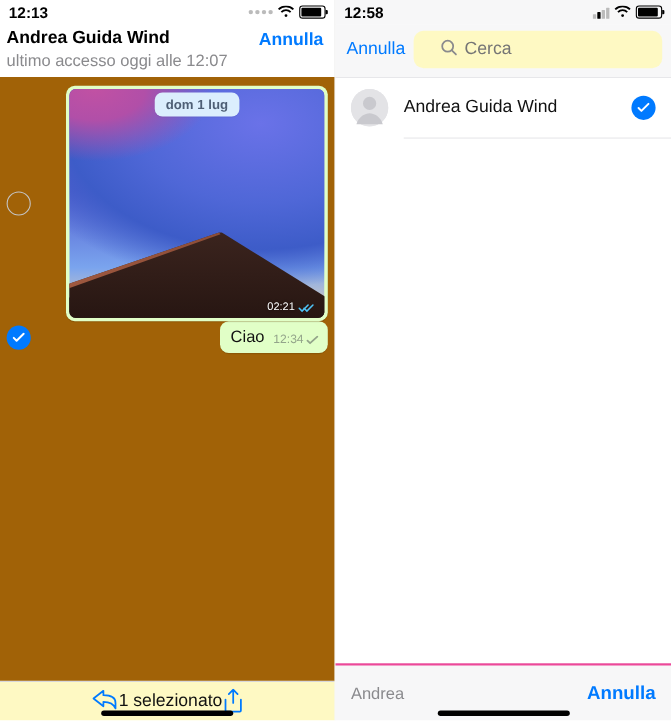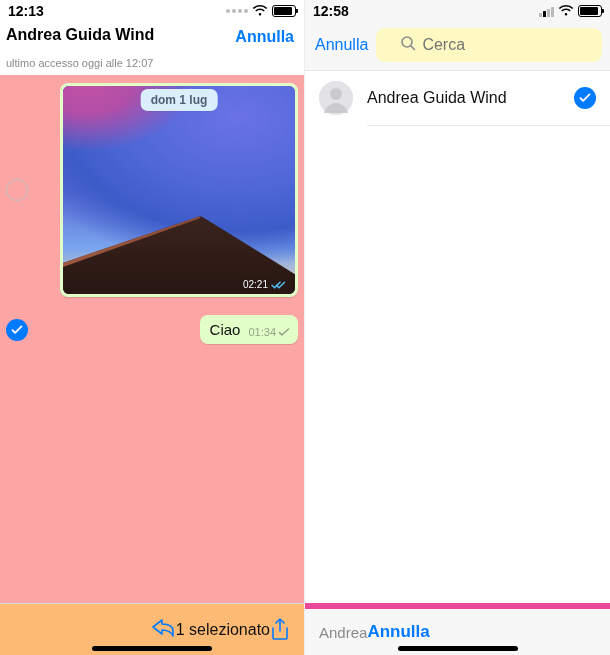--- a/index.html
+++ b/index.html
@@ -17,25 +17,25 @@
     .bar { width: 3px; background: #000; border-radius: 0.5px; }
     .bar.dim { background: #bbb; }
     .wifi svg { display: block; }
     .batt { width: 24px; height: 12px; border: 1px solid #000; border-radius: 3px; position: relative; padding: 1px; }
     .batt::after { content: ''; position: absolute; right: -3px; top: 3px; width: 2px; height: 4px; background: #000; border-radius: 0 1px 1px 0; }
     .batt-fill { height: 100%; background: #000; border-radius: 1px; }
 
     
     .hdr-left { display: flex; align-items: flex-start; justify-content: space-between; padding: 4px 10px 6px 6px; }
     .hdr-title { font-size: 16px; font-weight: 600; line-height: 1.15; }
-    .hdr-sub { font-size: 11px; color: #8a8a8d; margin-top: 13px; }
+    .hdr-sub { font-size: 15px; color: #8a8a8d; margin-top: 3px; }
     .hdr-cancel { color: #007aff; font-size: 16px; font-weight: 600; margin-top: 2px; }
 
     
-    .chat { flex: 1; background: #fca5a5; padding: 8px 6px 0 6px; overflow: hidden; position: relative; }
+    .chat { flex: 1; background: #a16207; padding: 8px 6px 0 6px; overflow: hidden; position: relative; }
     .row { display: flex; align-items: center; }
     .sel { width: 22px; height: 22px; border-radius: 50%; margin-right: 8px; flex-shrink: 0; display: flex; align-items: center; justify-content: center; }
     .sel.empty { border: 1.5px solid #c4c4c4; }
     .sel.checked { background: #007aff; }
     .sel.checked svg { display: block; }
 
     .date-chip { display: inline-block; background: #dbeefd; color: #4e5f75; font-size: 12px; font-weight: 600; padding: 4px 10px; border-radius: 7px; box-shadow: 0 1px 0 rgba(0,0,0,0.04); }
 
     .img-bubble { width: 238px; background: #e1ffc7; border-radius: 8px; padding: 3px; position: relative; margin-left: auto; box-shadow: 0 1px 0.5px rgba(0,0,0,0.12); margin-top: -0px;}
     .img-inner { width: 100%; height: 208px; border-radius: 6px; overflow: hidden; position: relative; }
@@ -44,50 +44,50 @@
       radial-gradient(110% 75% at 10% 0%, #c151a3 0%, #b14fa8 18%, rgba(177,79,168,0) 42%),
       radial-gradient(140% 100% at 75% 15%, #6a72e8 0%, #4f67d7 35%, #3d5cc8 55%, rgba(61,92,200,0) 72%),
       linear-gradient(180deg, #7a4fd1 0%, #5560d0 45%, #7aa4ee 78%, #ecd7b6 100%);
     }
     .dune-back { position: absolute; left: -20px; right: -20px; bottom: 0; height: 58px; background: #191316; clip-path: polygon(0 70%, 40% 55%, 100% 95%, 100% 100%, 0 100%); }
     .dune-front { position: absolute; left: -10px; right: -10px; bottom: 0; height: 78px; background: linear-gradient(180deg,#3b241e 0%,#271612 100%); clip-path: polygon(0 100%, 0 64%, 58% 0, 59% 0, 100% 82%, 100% 100%); }
     .dune-hl { position: absolute; left: -10px; right: -10px; bottom: 0; height: 78px; background: linear-gradient(135deg,#b9684a,#6a3626); clip-path: polygon(0 64%, 58% 0, 58.5% 2%, 3% 66%, 0 66%); opacity: 0.9; }
     .img-meta { position: absolute; right: 8px; bottom: 4px; display: flex; align-items: center; gap: 3px; color: #fff; font-size: 10px; text-shadow: 0 0 2px rgba(0,0,0,0.6); }
     .img-meta svg { display: block; }
 
-    .msg-row { display: flex; align-items: center; margin-top: 18px; }
+    .msg-row { display: flex; align-items: center; margin-top: 0; }
     .spacer { flex: 1; }
     .day-sep { display: flex; justify-content: center; margin: 6px 0 8px; }
     .day-sep .chip2 { background: #dbeefd; color: #52667d; font-size: 12px; font-weight: 600; padding: 4px 14px; border-radius: 7px; box-shadow: 0 1px 0 rgba(0,0,0,0.04); }
 
     .txt-bubble { background: #e1ffc7; border-radius: 8px; padding: 6px 8px 6px 10px; display: flex; align-items: flex-end; gap: 8px; box-shadow: 0 1px 0.5px rgba(0,0,0,0.12); margin-left: auto; }
     .txt-bubble .t { font-size: 15px; color: #111; }
     .txt-bubble .m { font-size: 11px; color: #93a48a; display: flex; align-items: center; gap: 2px; }
     .txt-bubble .m svg { display: block; }
 
     
-    .btm-left { height: 52px; border-top: 1px solid #d7d7db; background: #fdba74; display: flex; align-items: center; justify-content: flex-end; padding: 0 14px; position: relative; }
+    .btm-left { height: 36px; border-top: 1px solid #d7d7db; background: #fef9c3; display: flex; align-items: center; justify-content: center; padding: 0 14px; position: relative; }
     .btm-left .cnt { font-size: 16px; color: #111; }
     .icon-btn svg { display: block; }
     .home-ind { position: absolute; left: 50%; bottom: 4px; transform: translateX(-50%); width: 120px; height: 5px; background: #000; border-radius: 3px; }
 
     
     .hdr-right { display: flex; align-items: center; gap: 8px; padding: 6px 8px 8px 10px; background: #f7f7f8; border-bottom: 1px solid #e7e7ea; }
     .hdr-right .cancel { color: #007aff; font-size: 16px; }
     .search { flex: 1; height: 34px; background: #fef9c3; border-radius: 9px; display: flex; align-items: center; padding: 0 24px; gap: 6px; color: #8a8a8d; }
     .search input { border: 0; background: transparent; outline: 0; font-size: 16px; color: #8a8a8d; width: 100%; }
     .contact-list { flex: 1; background: #fff; }
     .contact { display: flex; align-items: center; padding: 10px 14px; gap: 14px; }
     .avatar { width: 34px; height: 34px; border-radius: 50%; background: #e3e3e6; display: flex; align-items: center; justify-content: center; }
     .avatar svg { display: block; }
     .cname { font-size: 16px; color: #111; flex: 1; }
     .check { width: 22px; height: 22px; border-radius: 50%; background: #007aff; display: flex; align-items: center; justify-content: center; }
     .row-div { height: 1px; background: #e7e7ea; margin-left: 62px; }
 
-    .btm-right { height: 52px; border-top: 6px solid #ec4899; background: #f7f7f8; display: flex; align-items: center; justify-content: flex-start; padding: 0 14px; position: relative; }
+    .btm-right { height: 52px; border-top: 2px solid #ec4899; background: #f7f7f8; display: flex; align-items: center; justify-content: space-between; padding: 0 14px; position: relative; }
     .btm-right .nm { font-size: 15px; color: #8a8a8d; }
     .btm-right .act { font-size: 17px; font-weight: 700; color: #007aff; }
   </style>
 </head>
 <body>
 
 <div class="screen screen-left">
   <div class="status-bar">
     <span>12:13</span>
     <div class="status-right">
@@ -143,21 +143,21 @@
     <div class="msg-row">
       <div class="sel checked">
         <svg width="12" height="10" viewBox="0 0 12 10">
             <path d="M1.5 5.2l2.6 2.6L10.5 1.4" stroke="#fff" stroke-width="1.8" fill="none" stroke-linecap="round" stroke-linejoin="round"></path>
           </svg>
       </div>
       <div class="spacer"></div>
       <div class="txt-bubble">
         <span class="t">Ciao</span>
         <span class="m">
-          <span>01:34</span>
+          <span>12:34</span>
           <span>
             <svg width="12" height="9" viewBox="0 0 12 9">
                 <path d="M1.5 4.6l2.4 2.4L10.5 1" stroke="#93a48a" stroke-width="1.6" fill="none" stroke-linecap="round" stroke-linejoin="round"></path>
               </svg>
           </span>
         </span>
       </div>
     </div>
   </div>
 

